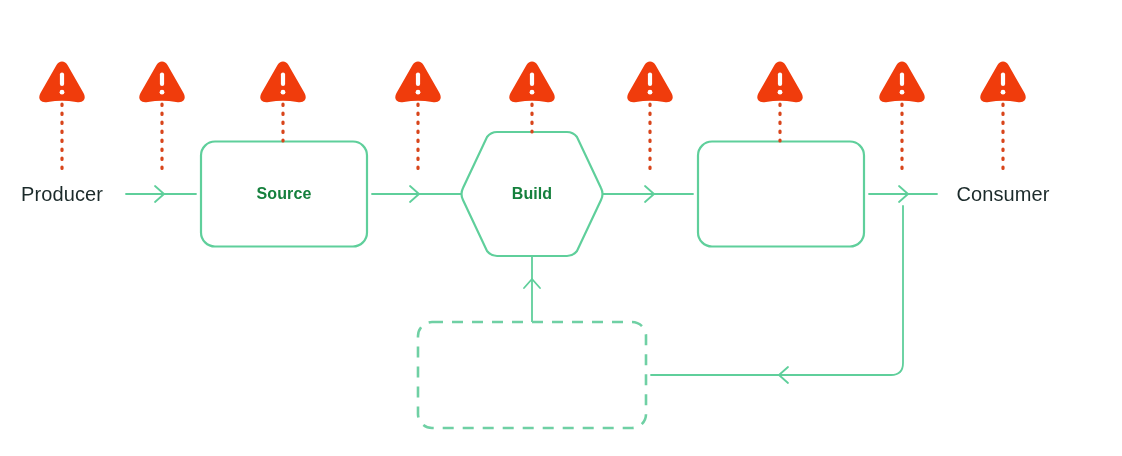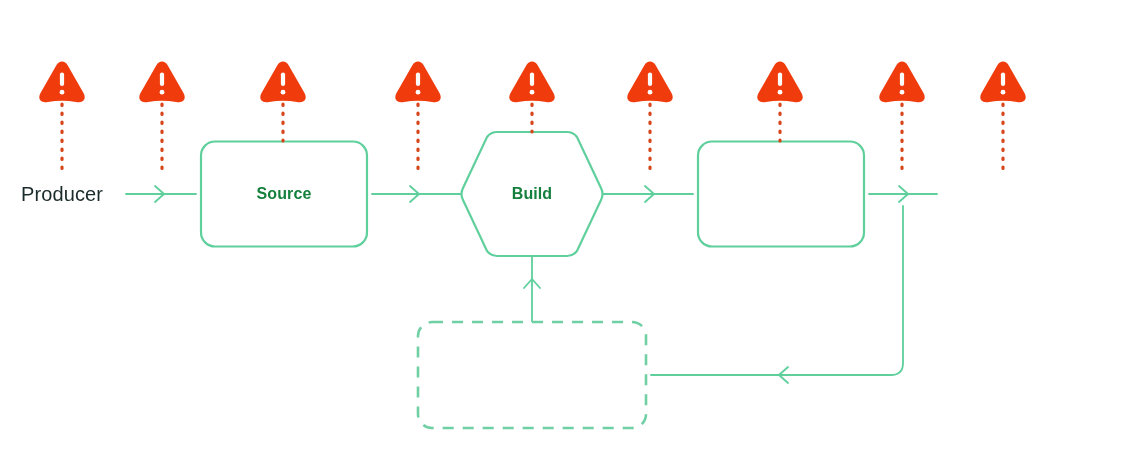--- a/index.html
+++ b/index.html
@@ -157,14 +157,15 @@
   </svg>
 
   <div class="endpoint-label" style="left:62px; top:194px;">Producer</div>
 
   <div class="node-label" style="left:284px; top:194px;">Source</div>
 
   <div class="node-label" style="left:532px; top:194px;">Build</div>
 
 
 
+  <div class="endpoint-label" style="left:1003px; top:194px;">Consumer</div>
 
 </div>
 
 </body></html>

